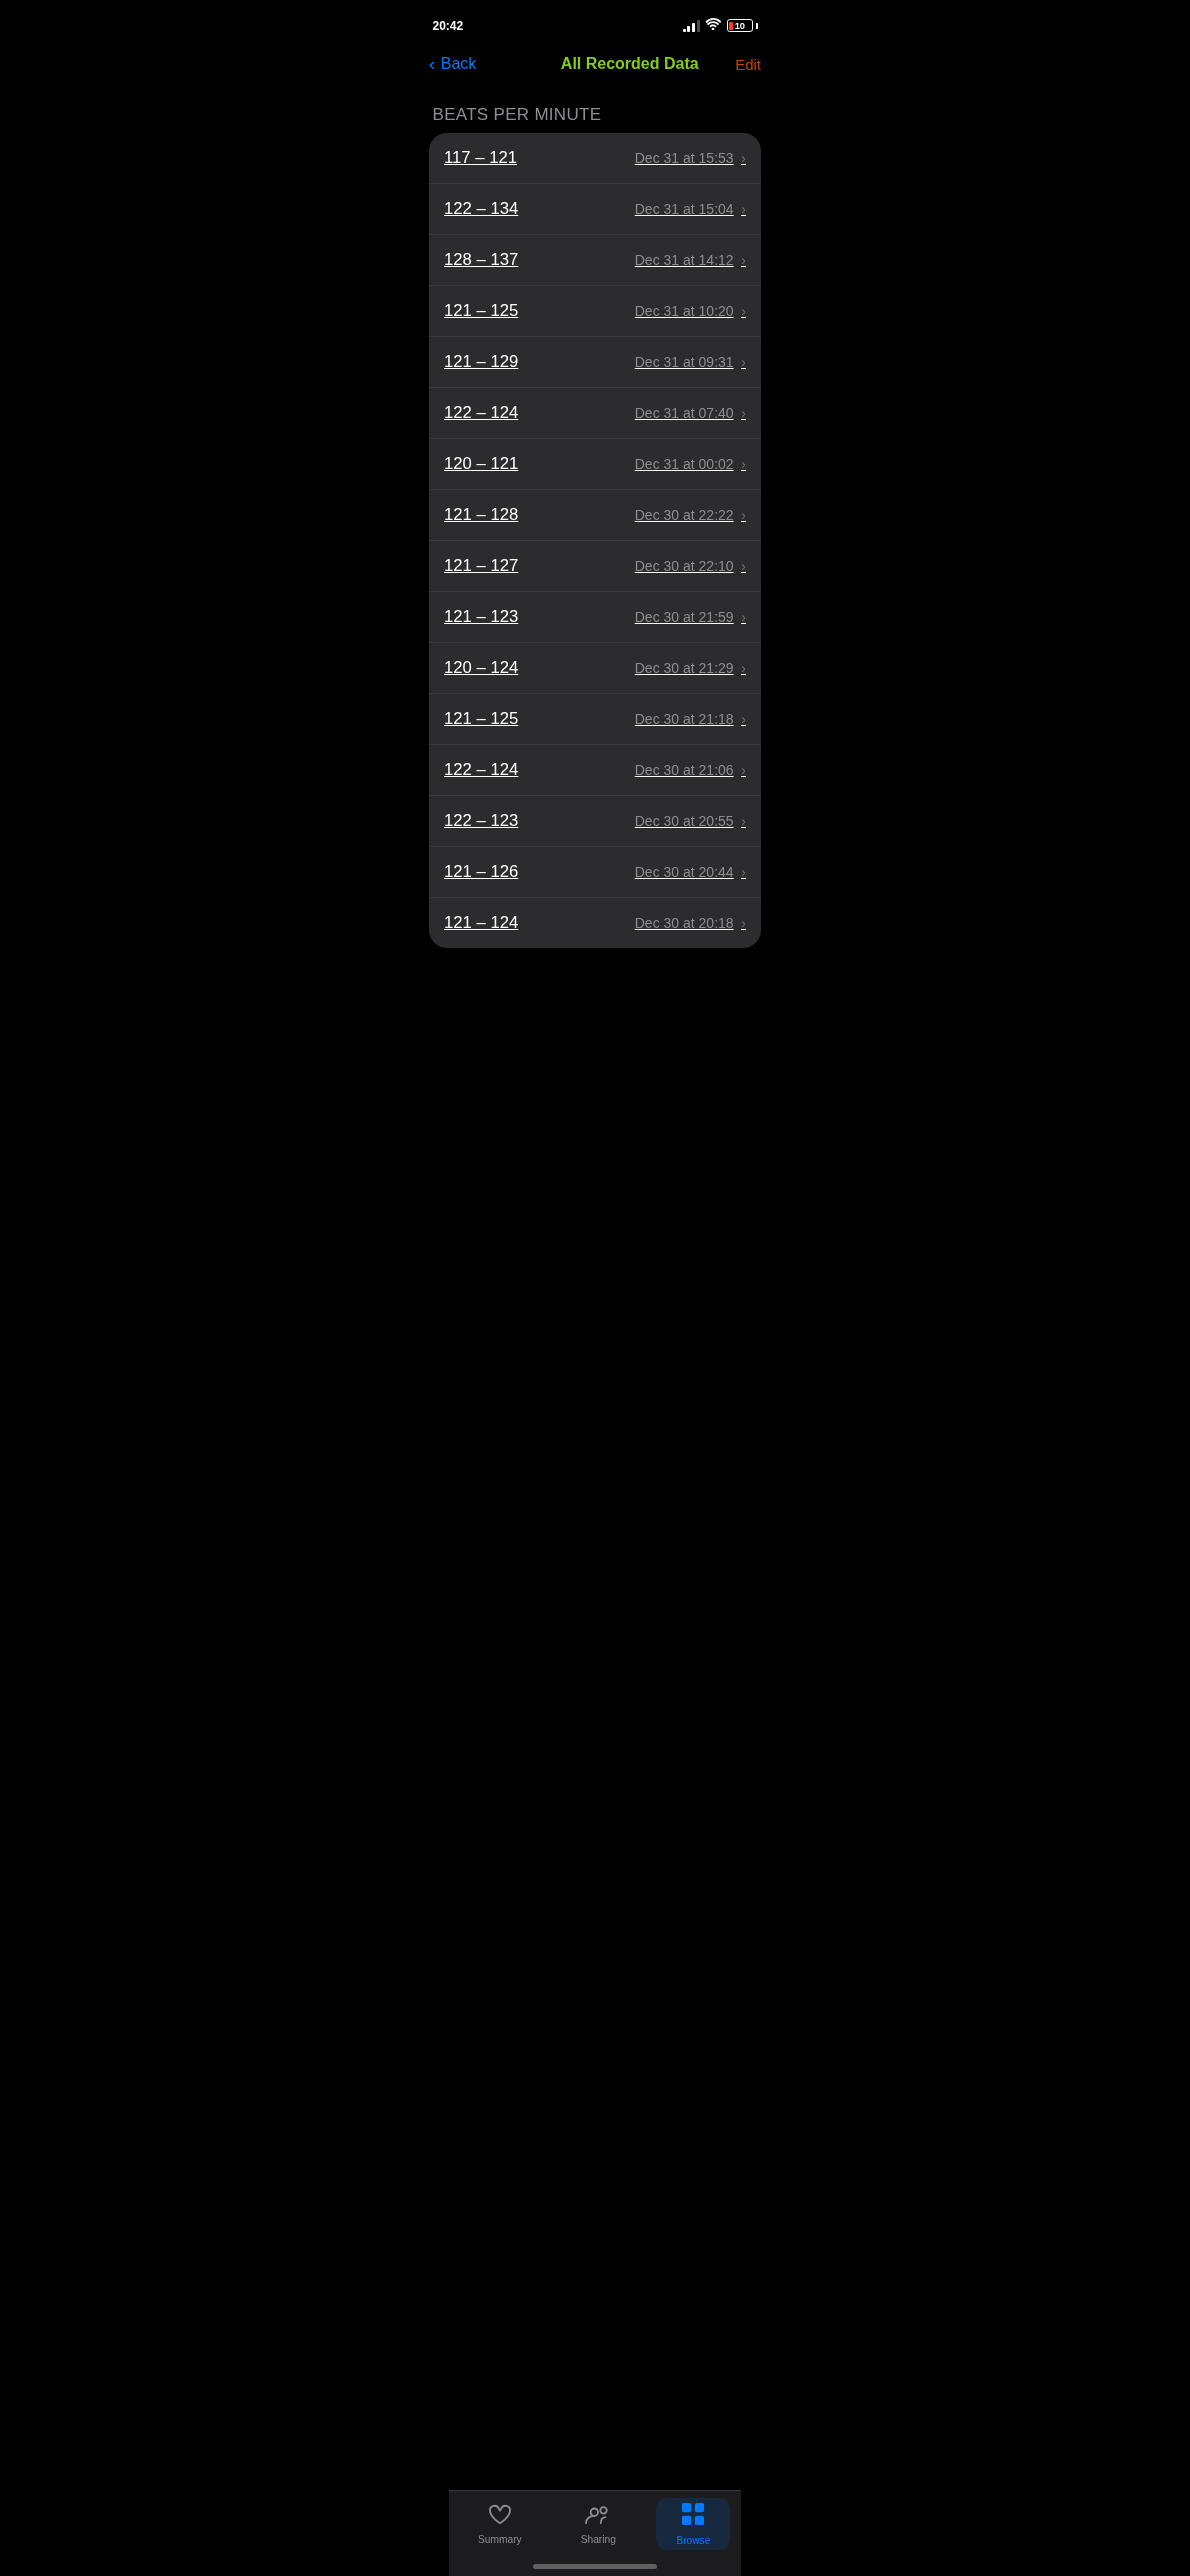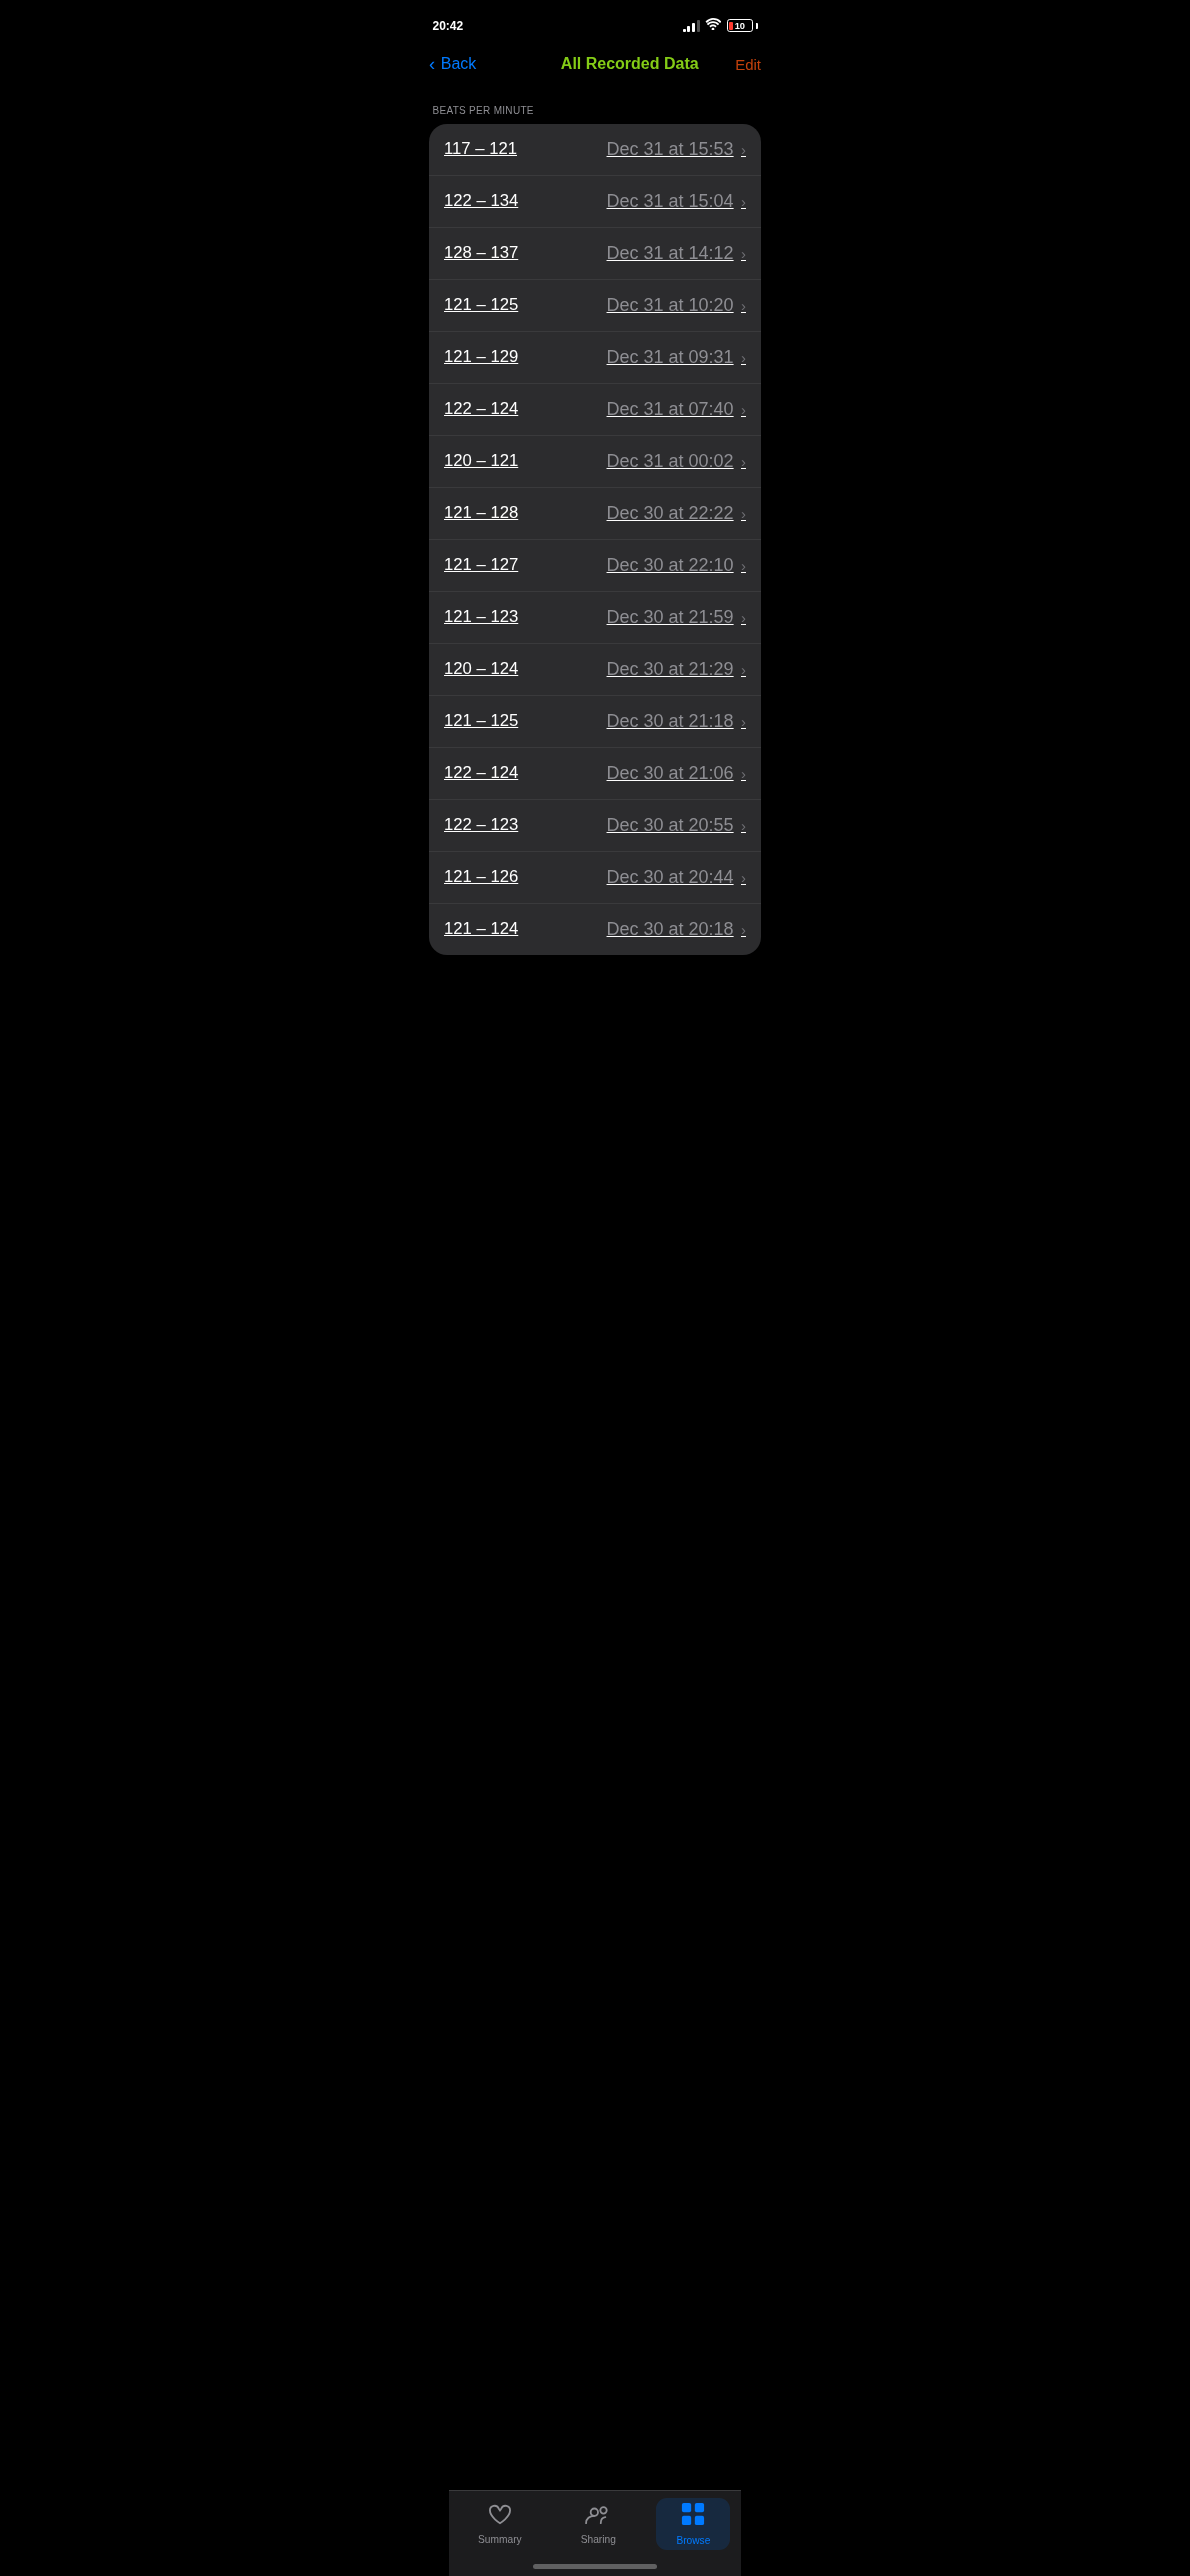--- a/index.html
+++ b/index.html
@@ -128,21 +128,21 @@
     }
 
     .nav-edit {
       color: #c2410c;
       font-size: 15px;
       text-decoration: none;
     }
 
     .section-header {
       padding: 15px 18.5px 7.4px 18.5px;
-      font-size: 10px;
+      font-size: 17px;
       color: #8e8e93;
       font-weight: 400;
       letter-spacing: 0.3px;
       text-transform: uppercase;
     }
 
     .list-container {
       background: #2c2c2e;
       border-radius: 18px;
       margin: 0 15px;
@@ -169,21 +169,21 @@
       color: #ffffff;
     }
 
     .list-item-right {
       display: flex;
       align-items: center;
       gap: 7.4px;
     }
 
     .list-item-date {
-      font-size: 18px;
+      font-size: 14px;
       color: #8e8e93;
     }
 
     .list-item-chevron {
       color: #6e6e73;
       font-size: 15px;
       font-weight: 500;
     }
 
     .tab-bar {

